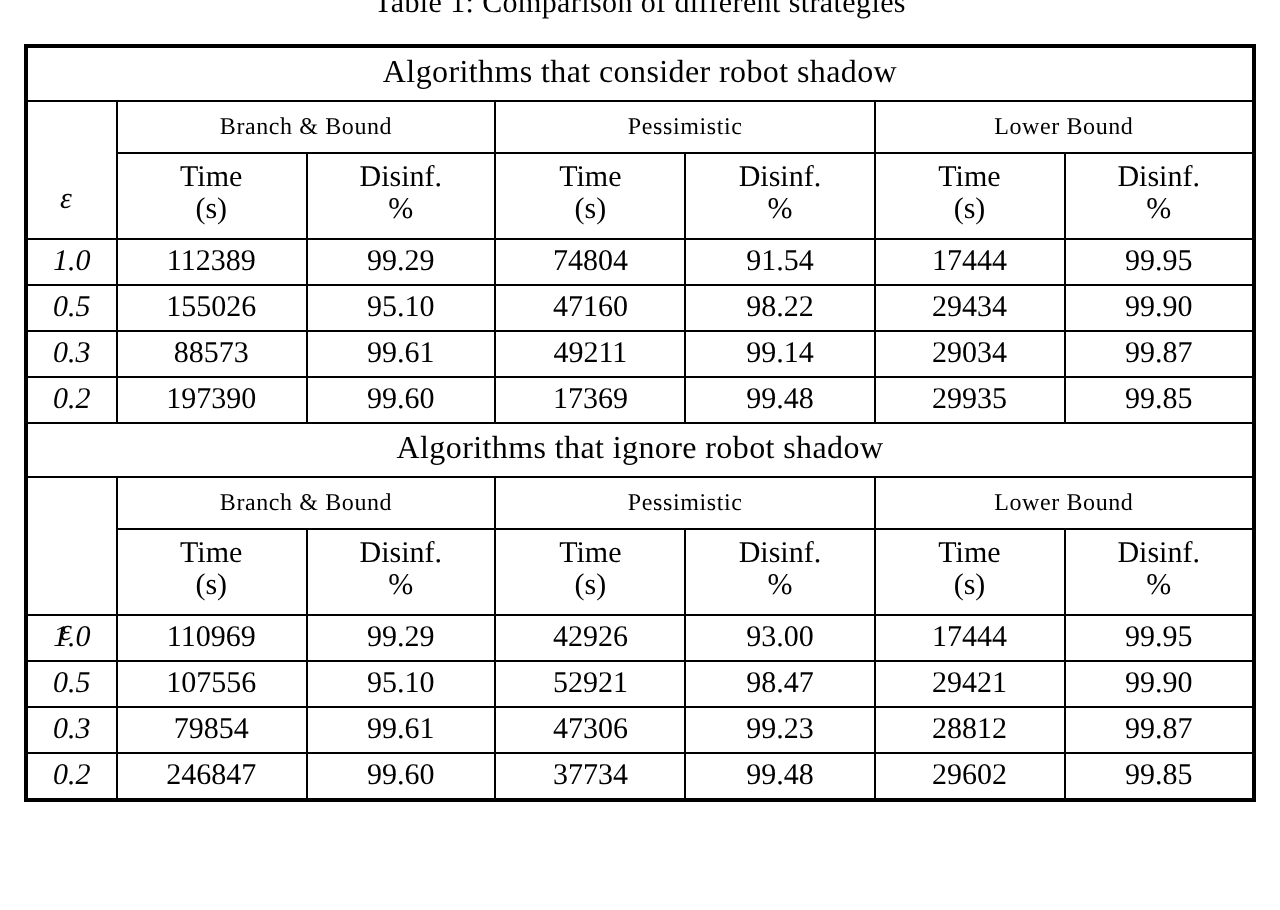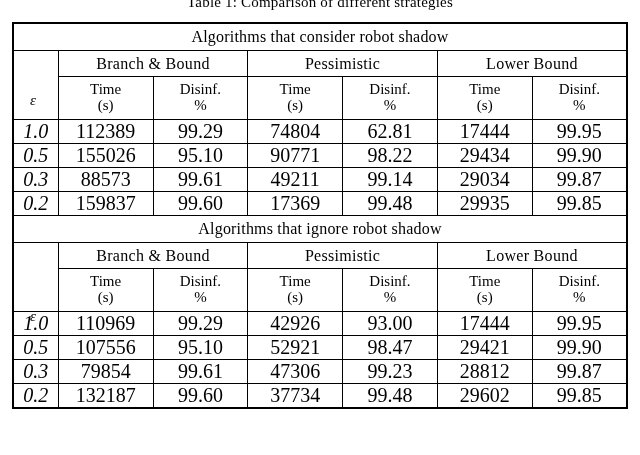--- a/index.html
+++ b/index.html
@@ -53,39 +53,39 @@
   .thick-l { border-left: 1.6px solid #000 !important; }
   .thick-b { border-bottom: 1.6px solid #000 !important; }
 
   .sect-head {
     font-size: 16px;
     height: 26px;
     letter-spacing: 0.2px;
   }
   .grp-head {
     font-weight: bold;
-    font-size: 16px;
+    font-size: 12px;
     height: 25px;
     letter-spacing: 0.3px;
   }
   .sub-head {
     font-weight: bold;
     font-size: 15px;
     line-height: 1.04;
     height: 42px;
   }
   .sub-head .l1 { display: block; }
   .sub-head .l2 { display: block; }
   .eps {
     font-style: italic;
     font-size: 15px;
   }
   .datarow td {
     height: 22px;
-    font-size: 20px;
+    font-size: 15px;
   }
   .col-eps { width: 42px; }
   .col-t { width: 88px; }
   .col-d { width: 88px; }
 </style>
 </head>
 <body>
 
 <div class="page">
 
@@ -137,45 +137,45 @@
           <span class="l1">Disinf.</span>
           <span class="l2">%</span>
         </td>
       </tr>
 
       <tr class="datarow">
         <td class="eps outer-l">1.0</td>
         <td class="thick-l">112389</td>
         <td>99.29</td>
         <td class="thick-l">74804</td>
-        <td>62.81</td>
+        <td>91.54</td>
         <td class="thick-l">17444</td>
         <td class="outer-r">99.95</td>
       </tr>
       <tr class="datarow">
         <td class="eps outer-l">0.5</td>
         <td class="thick-l">155026</td>
         <td>95.10</td>
-        <td class="thick-l">90771</td>
+        <td class="thick-l">47160</td>
         <td>98.22</td>
         <td class="thick-l">29434</td>
         <td class="outer-r">99.90</td>
       </tr>
       <tr class="datarow">
         <td class="eps outer-l">0.3</td>
         <td class="thick-l">88573</td>
         <td>99.61</td>
         <td class="thick-l">49211</td>
         <td>99.14</td>
         <td class="thick-l">29034</td>
         <td class="outer-r">99.87</td>
       </tr>
       <tr class="datarow">
         <td class="eps outer-l thick-b">0.2</td>
-        <td class="thick-l thick-b">159837</td>
+        <td class="thick-l thick-b">197390</td>
         <td class="thick-b">99.60</td>
         <td class="thick-l thick-b">17369</td>
         <td class="thick-b">99.48</td>
         <td class="thick-l thick-b">29935</td>
         <td class="outer-r thick-b">99.85</td>
       </tr>
 
       <tr>
         <td class="sect-head outer-l outer-r" colspan="7">Algorithms that ignore robot shadow</td>
       </tr>
@@ -234,21 +234,21 @@
         <td class="eps outer-l">0.3</td>
         <td class="thick-l">79854</td>
         <td>99.61</td>
         <td class="thick-l">47306</td>
         <td>99.23</td>
         <td class="thick-l">28812</td>
         <td class="outer-r">99.87</td>
       </tr>
       <tr class="datarow">
         <td class="eps outer-l outer-b">0.2</td>
-        <td class="thick-l outer-b">132187</td>
+        <td class="thick-l outer-b">246847</td>
         <td class="outer-b">99.60</td>
         <td class="thick-l outer-b">37734</td>
         <td class="outer-b">99.48</td>
         <td class="thick-l outer-b">29602</td>
         <td class="outer-r outer-b">99.85</td>
       </tr>
     </tbody>
   </table>
 
   <div class="eps" style="position:absolute; left:12px; top:92px; width:42px; text-align:center;">ε</div>

